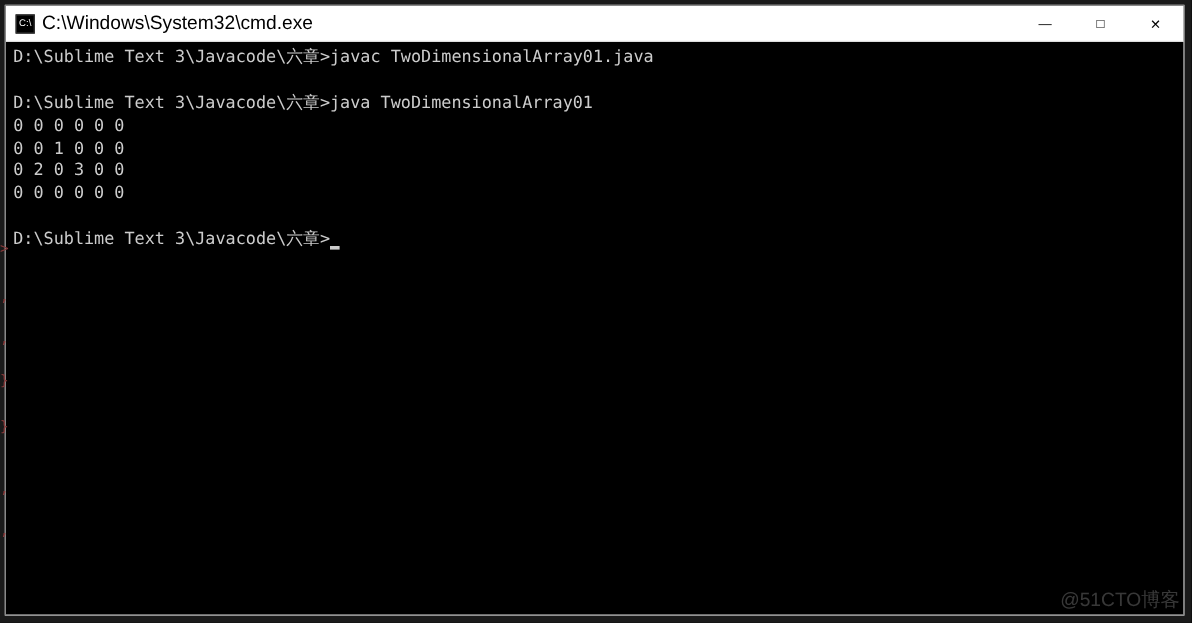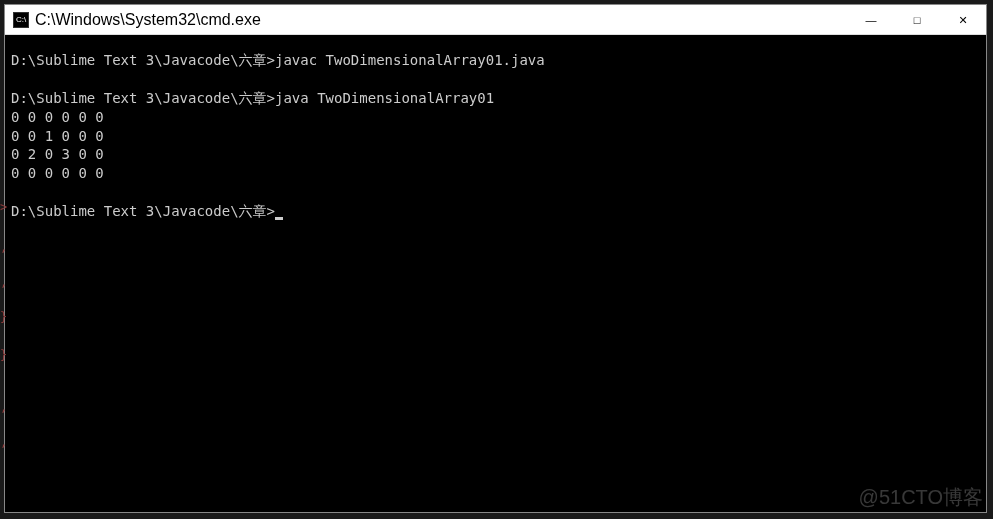--- a/index.html
+++ b/index.html
@@ -63,21 +63,21 @@
       justify-content: center;
       font-family: "Segoe UI", sans-serif;
       font-size: 11px;
       color: #000;
       cursor: pointer;
     }
     .terminal {
       flex: 1;
       background: #000000;
       color: #cccccc;
-      padding: 16px 6px;
+      padding: 4px 6px;
       font-size: 14px;
       line-height: 1.35;
       white-space: pre;
       overflow: hidden;
       font-family: "NSimSun", "SimSun", "Consolas", monospace;
     }
     .line {
       display: block;
     }
     .blank-line {
@@ -91,21 +91,21 @@
       background: #cccccc;
       vertical-align: bottom;
       margin-bottom: 1px;
     }
     .watermark {
       position: absolute;
       right: 10px;
       bottom: 8px;
       color: rgba(200,200,200,0.28);
       font-family: "Microsoft YaHei", sans-serif;
-      font-size: 20px;
+      font-size: 16px;
       pointer-events: none;
     }
     .left-artifacts {
       position: absolute;
       left: 0;
       top: 0;
       width: 6px;
       height: 100%;
       pointer-events: none;
     }

